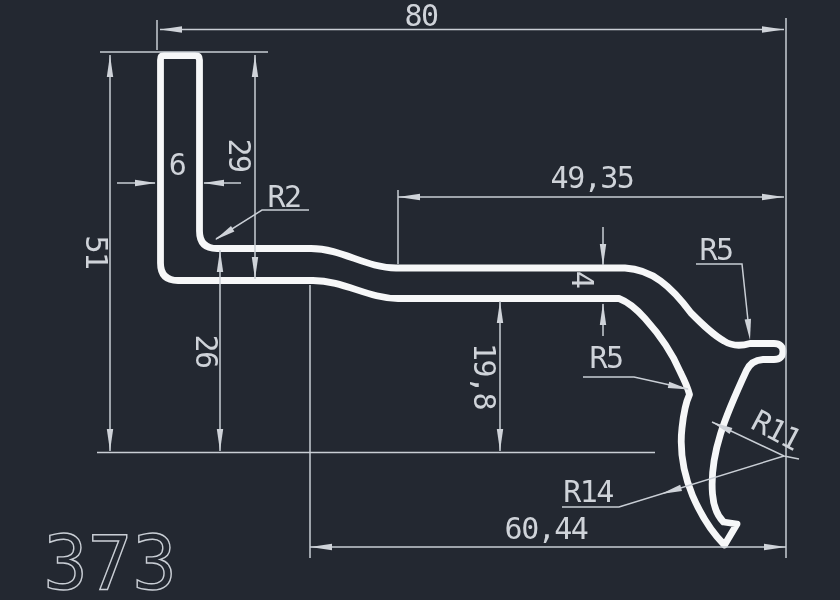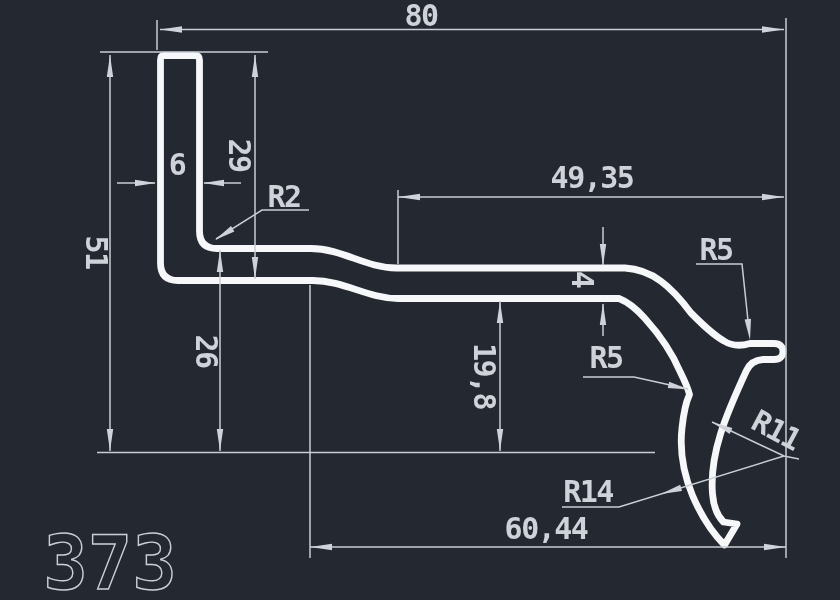--- a/index.html
+++ b/index.html
@@ -1,16 +1,16 @@
 <!DOCTYPE html>
 <html><head>
 <meta charset="utf-8">
 <style>
   html,body{margin:0;padding:0;background:#232831;}
-  .stage{width:840px;height:600px;background:#232831;position:relative;overflow:hidden;font-weight:bold;}
+  .stage{width:840px;height:600px;background:#232831;position:relative;overflow:hidden;}
   svg{display:block;}
   .thick{stroke:#f6f7f8;stroke-width:6.8;fill:none;stroke-linejoin:round;stroke-linecap:round;}
   .thin{stroke:#c9ced5;stroke-width:1.5;fill:none;stroke-linecap:butt;}
   .arrow{fill:#cfd3d9;stroke:none;}
   .dim-text{fill:#cfd3d9;font-family:"DejaVu Sans Mono",monospace;font-size:30px;letter-spacing:-1.5px;}
   .part-num{fill:none;stroke:#c9ced5;stroke-width:1.4;font-family:"DejaVu Sans Mono",monospace;font-size:74px;}
 </style>
 </head>
 <body>
 

